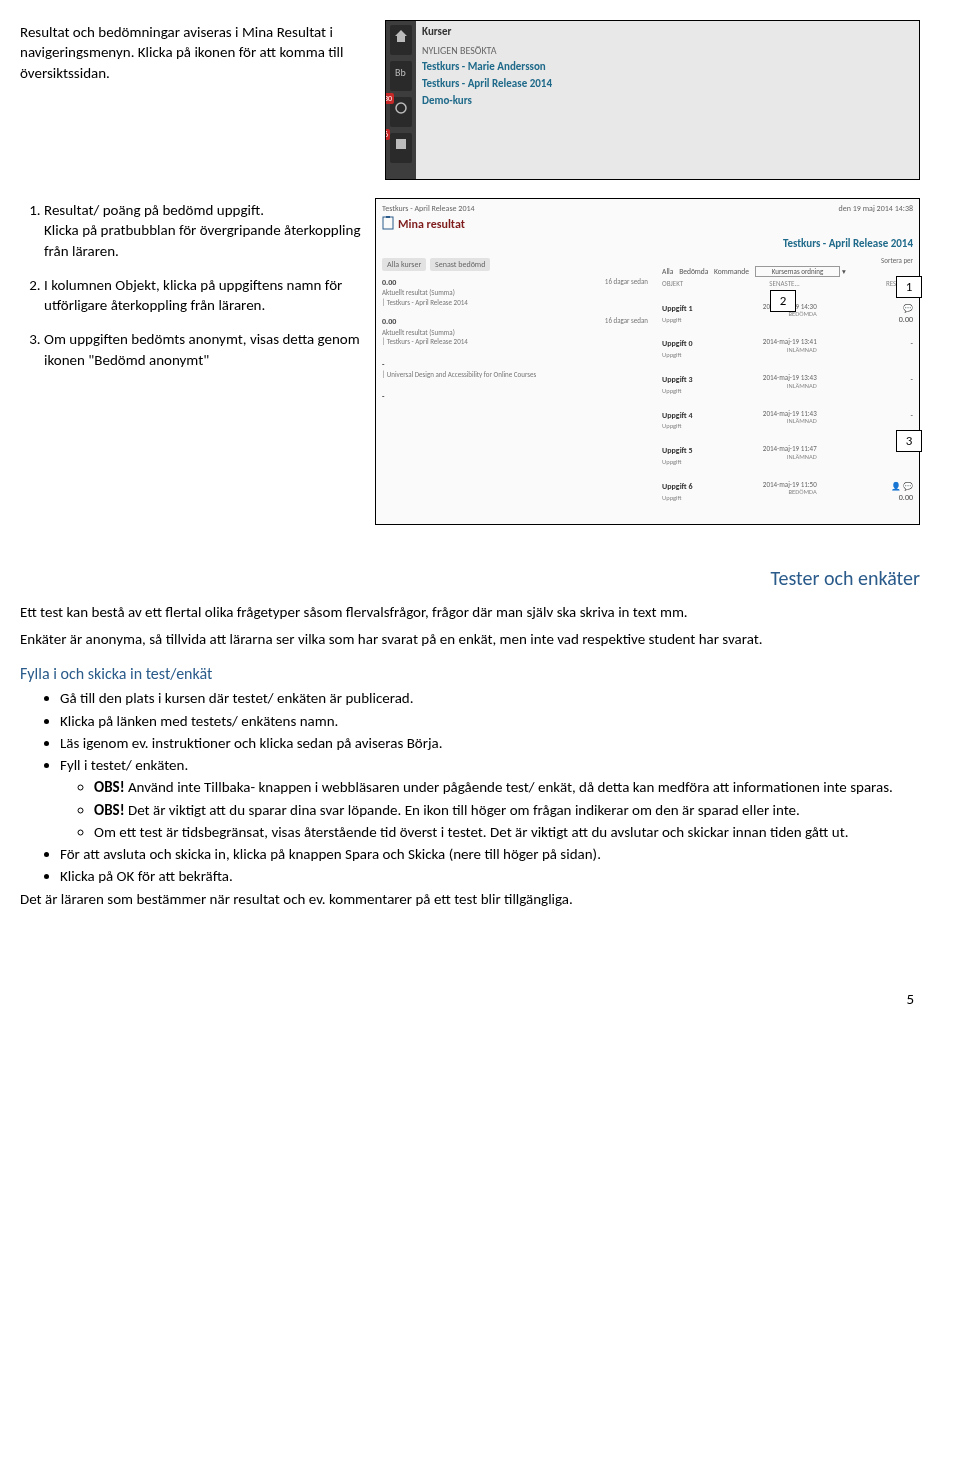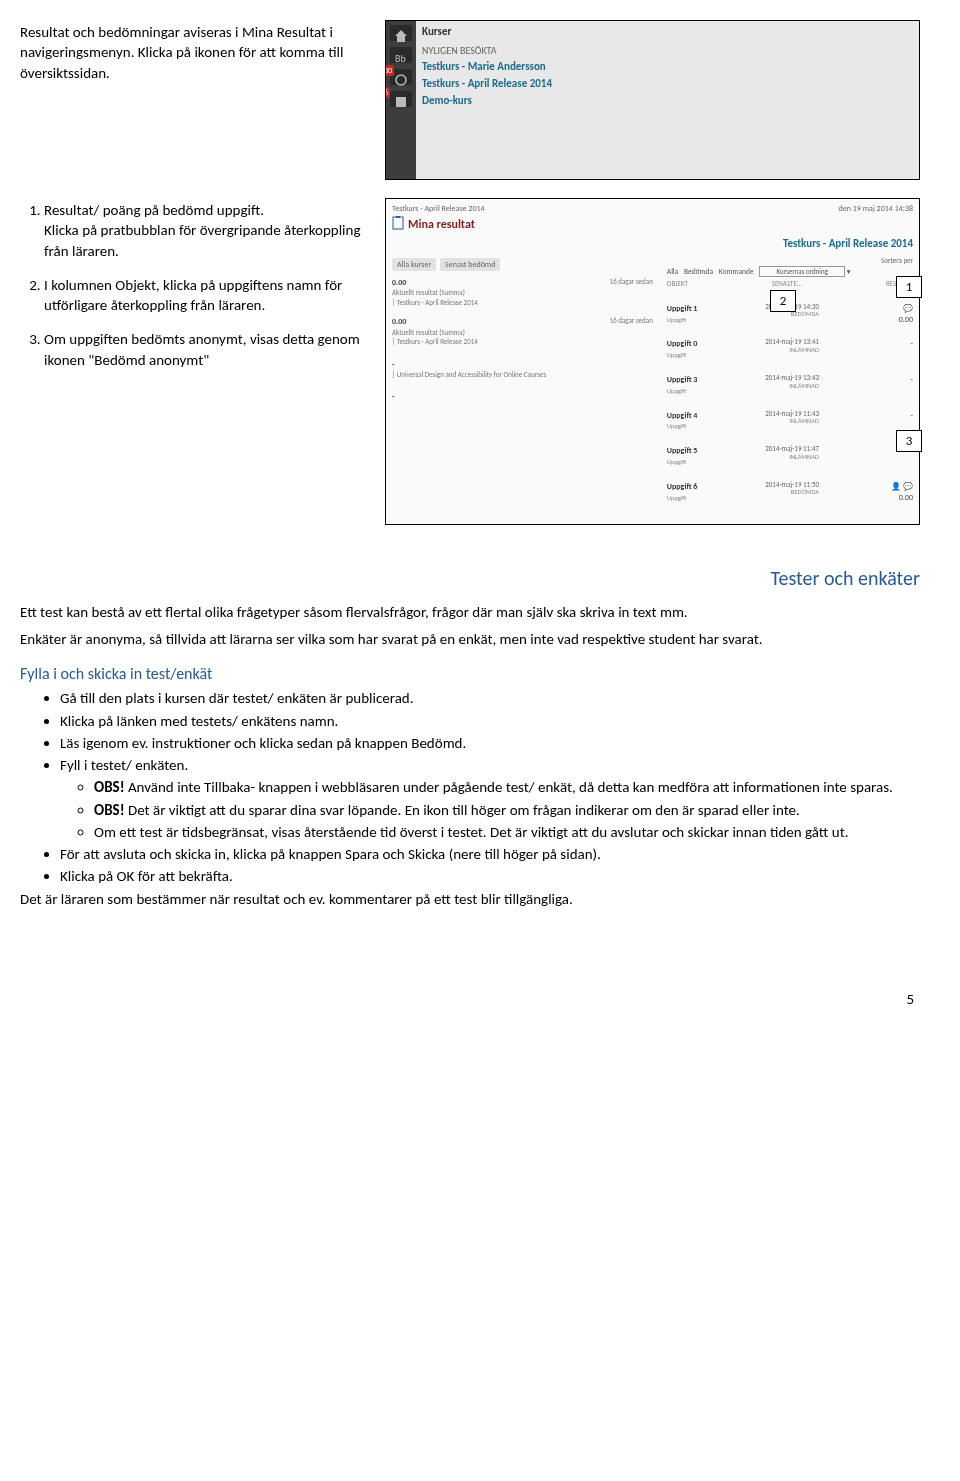--- a/index.html
+++ b/index.html
@@ -39,21 +39,21 @@
     background: #3d3d3d;
     display: flex;
     flex-direction: column;
     align-items: center;
     padding-top: 4px;
     gap: 6px;
     position: relative;
   }
   .sidestrip .icon-box {
     width: 22px;
-    height: 16px;
+    height: 30px;
     background: #2a2a2a;
     border-radius: 2px;
     position: relative;
   }
   .sidestrip .icon-box svg { position: absolute; top: 3px; left: 3px; }
   .badge {
     position: absolute;
     top: -4px;
     left: -8px;
     background: #c62828;
@@ -67,21 +67,21 @@
     background: #e8e8e8;
     padding: 2px 6px;
     font-size: 11px;
   }
   .kurser-title { font-weight: bold; color: #333; margin: 2px 0 4px 0; }
   .nyligen { color: #666; font-size: 10px; margin-bottom: 3px; }
   .kurser-link { color: #1f6a8a; font-weight: bold; font-size: 11px; margin: 2px 0; }
 
   .main-row {
     display: flex;
-    gap: 10px;
+    gap: 0;
     margin-bottom: 40px;
   }
   .main-left {
     width: 355px;
   }
   .main-right {
     flex: 1;
     position: relative;
   }
   .main-right-inner {
@@ -299,21 +299,21 @@
 </div>
 
 <h2 class="section">Tester och enkäter</h2>
 <p>Ett test kan bestå av ett flertal olika frågetyper såsom flervalsfrågor, frågor där man själv ska skriva in text mm.</p>
 <p>Enkäter är anonyma, så tillvida att lärarna ser vilka som har svarat på en enkät, men inte vad respektive student har svarat.</p>
 
 <h3 class="sub">Fylla i och skicka in test/enkät</h3>
 <ul>
   <li>Gå till den plats i kursen där testet/ enkäten är publicerad.</li>
   <li>Klicka på länken med testets/ enkätens namn.</li>
-  <li>Läs igenom ev. instruktioner och klicka sedan på knappen Bedömd.</li>
+  <li>Läs igenom ev. instruktioner och klicka sedan på aviseras Börja.</li>
   <li>
     <span>Fyll i testet/ enkäten.</span>
     <ul>
       <li><b>OBS!</b><span> Använd inte Tillbaka- knappen i webbläsaren under pågående test/ enkät, då detta kan medföra att informationen inte sparas.</span></li>
       <li><b>OBS!</b><span> Det är viktigt att du sparar dina svar löpande. En ikon till höger om frågan indikerar om den är sparad eller inte.</span></li>
       <li>Om ett test är tidsbegränsat, visas återstående tid överst i testet. Det är viktigt att du avslutar och skickar innan tiden gått ut.</li>
     </ul>
   </li>
   <li>För att avsluta och skicka in, klicka på knappen Spara och Skicka (nere till höger på sidan).</li>
   <li>Klicka på OK för att bekräfta.</li>

